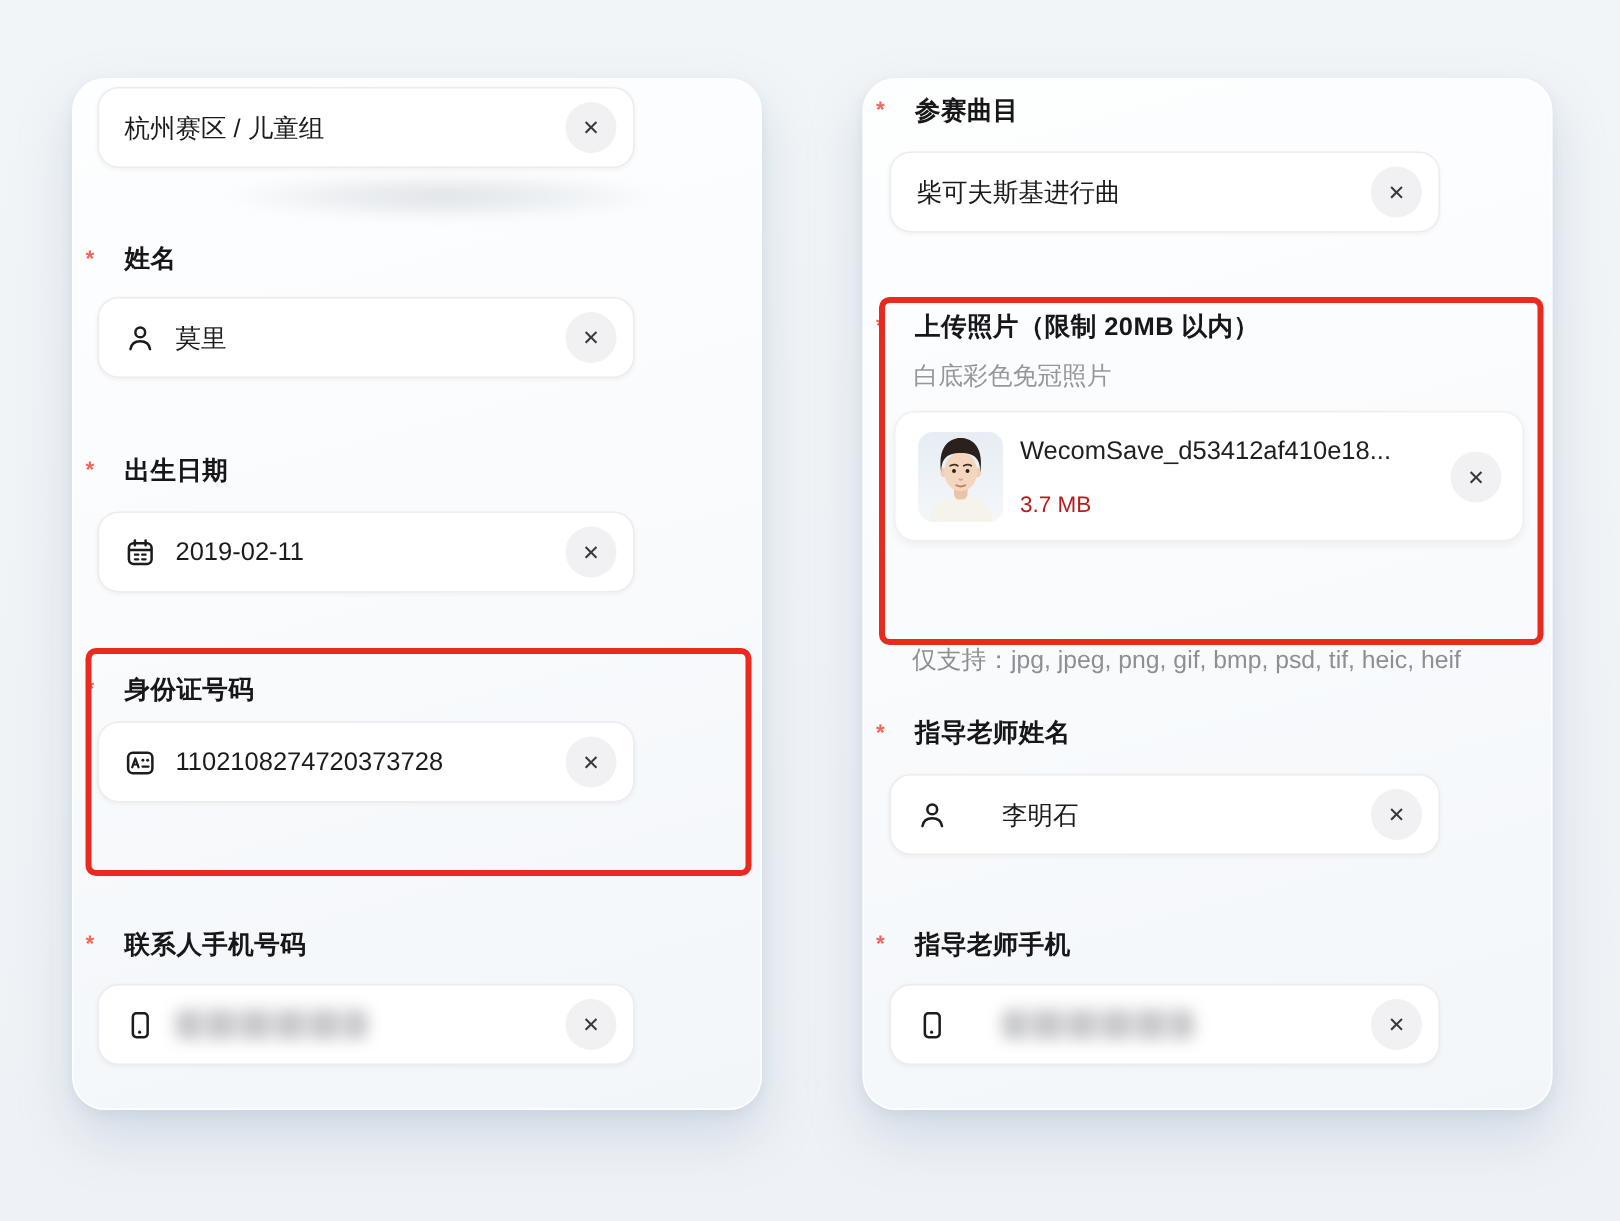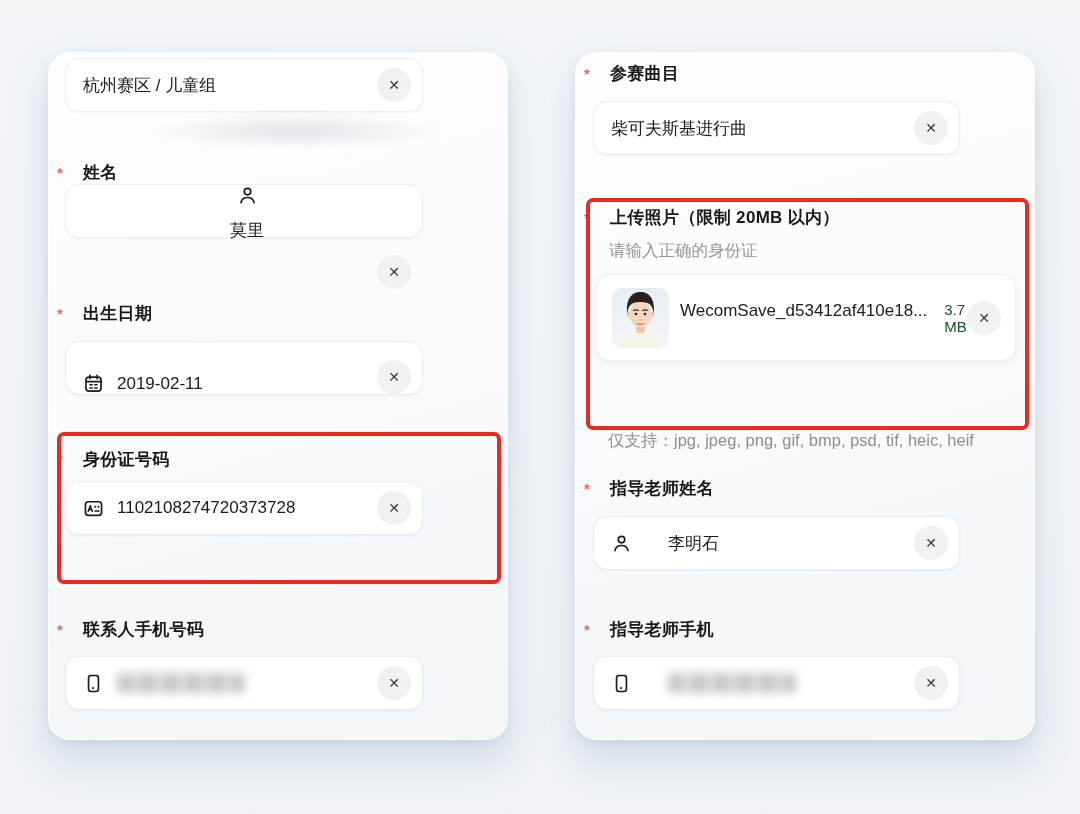--- a/index.html
+++ b/index.html
@@ -37,23 +37,23 @@
   .annotation-right { left:10px; top:145px; width:443px; height:232px; }
 
   .error { position:absolute; left:17px; top:495px; font-size:15.5px; color:#e2661c; }
 
   .hint { position:absolute; left:33px; font-size:16.5px; color:#96969b; }
 
   .file-card { position:absolute; left:20px; top:221px; width:420px; height:87px; background:#fff;
                border:1px solid #f0f0f2; border-radius:14px; box-shadow:0 2px 6px rgba(31,41,55,.06);
                display:flex; align-items:center; padding:0 14px 0 15px; gap:11px; }
   .thumb { width:57px; height:60px; border-radius:10px; overflow:hidden; flex:0 0 auto; }
-  .file-meta { display:flex; flex-direction:row; gap:17px; min-width:0; }
+  .file-meta { display:flex; flex-direction:column; gap:17px; min-width:0; }
   .file-name { font-size:17px; color:#202022; white-space:nowrap; }
-  .file-size { font-size:15px; color:#14532d; }
+  .file-size { font-size:15px; color:#b91c1c; }
 
   .formats { position:absolute; left:32px; top:324px; width:405px;
              font-size:16.5px; line-height:30px; color:#8e8e93;margin-top:48px; }
 
   .blur-val { width:128px; height:20px; border-radius:5px; opacity:.75;
               background:repeating-linear-gradient(90deg,#b3b4b8 0 15px,#d2d3d6 15px 23px);
               filter:blur(5px); }
 
   .smudge { position:absolute; left:100px; top:62px; width:290px; height:32px; pointer-events:none;
             background:radial-gradient(ellipse at center, rgba(176,184,193,.38), rgba(176,184,193,0) 72%);
@@ -72,36 +72,36 @@
         <span>✕</span>
       </button>
     </div>
 
     <div class="smudge"></div>
 
     <div class="label-row" style="top:108px;">
       <span class="req">*</span>
       <span class="label">姓名</span>
     </div>
-    <div class="input" style="top:131px;flex-direction:column;">
+    <div class="input" style="top:145px;">
       <svg class="fld-icon" viewBox="0 0 20 20">
         <circle cx="10" cy="6.3" r="3.1" fill="none" stroke="currentColor" stroke-width="1.6"></circle>
         <path d="M3.8 16.9c.5-3.3 3-5 6.2-5s5.7 1.7 6.2 5" fill="none" stroke="currentColor" stroke-width="1.6" stroke-linecap="round"></path>
       </svg>
       <span class="val">莫里</span>
       <button class="clear">
         <span>✕</span>
       </button>
     </div>
 
     <div class="label-row" style="top:249px;">
       <span class="req">*</span>
       <span class="label">出生日期</span>
     </div>
-    <div class="input" style="top:288px;align-items:flex-end;">
+    <div class="input" style="top:288px;">
       <svg class="fld-icon" viewBox="0 0 20 20">
         <rect x="2.8" y="3.9" width="14.4" height="13.3" rx="3" fill="none" stroke="currentColor" stroke-width="1.6"></rect>
         <path d="M6.6 2.2v3.1M13.4 2.2v3.1M3.2 8.2h13.6" fill="none" stroke="currentColor" stroke-width="1.6" stroke-linecap="round"></path>
         <path d="M6.6 11.2h2.2M11.2 11.2h2.2M6.6 14.2h2.2M11.2 14.2h2.2" stroke="currentColor" stroke-width="1.4" stroke-linecap="round"></path>
       </svg>
       <span class="val">2019-02-11</span>
       <button class="clear">
         <span>✕</span>
       </button>
     </div>
@@ -152,21 +152,21 @@
       <span class="val">柴可夫斯基进行曲</span>
       <button class="clear">
         <span>✕</span>
       </button>
     </div>
 
     <div class="label-row" style="top:153px;">
       <span class="req">*</span>
       <span class="label">上传照片（限制 20MB 以内）</span>
     </div>
-    <div class="hint" style="top:187px;">请输入正确的身份证</div>
+    <div class="hint" style="top:187px;">白底彩色免冠照片</div>
 
     <div class="file-card">
       <div class="thumb">
         <svg viewBox="0 0 57 60" width="57" height="60">
           <defs>
             <linearGradient id="tbg" x1="0" y1="0" x2="0" y2="1">
               <stop offset="0" stop-color="#e7edf3"></stop>
                 <stop offset="1" stop-color="#f4f7fa"></stop>
             </linearGradient>
           </defs>

